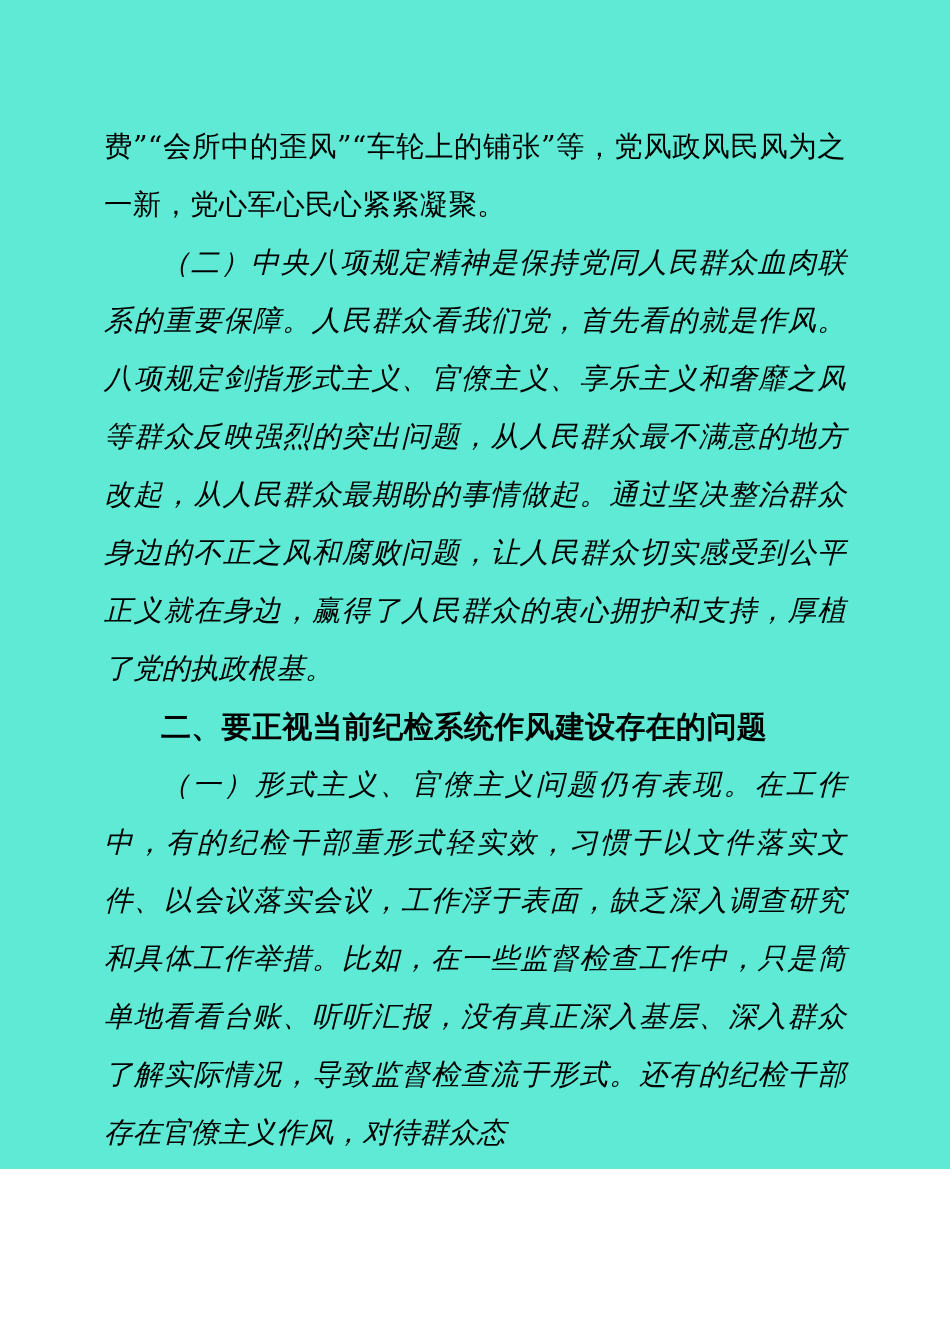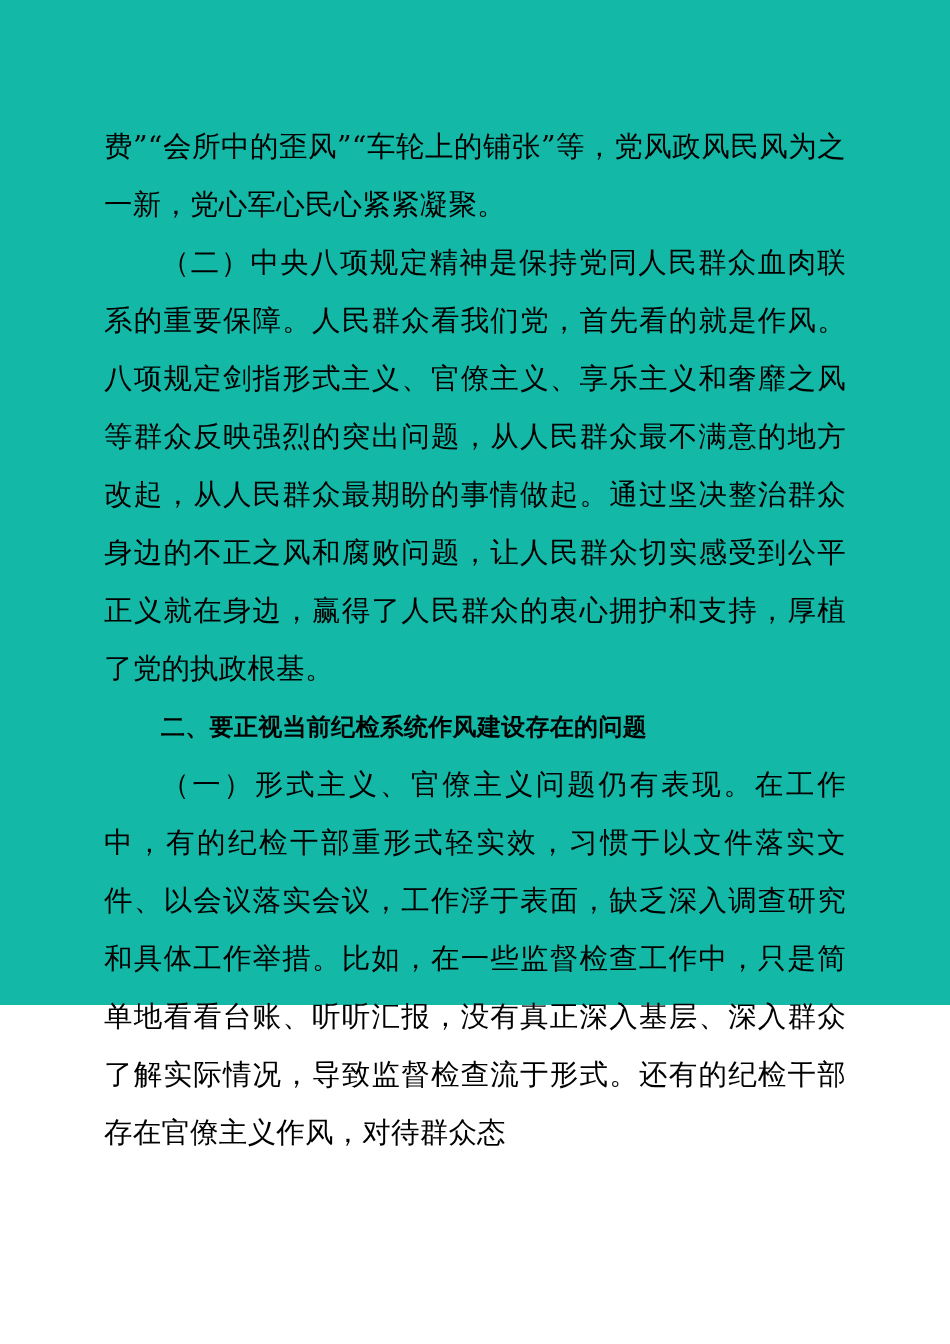--- a/index.html
+++ b/index.html
@@ -10,44 +10,45 @@
   body {
     width: 950px;
     height: 1344px;
     font-family: "DejaVu Serif", "Liberation Serif", serif;
     color: #000000;
     overflow: hidden;
   }
   .page {
     position: relative;
     width: 950px;
-    height: 1005px;
+    height: 1169px;
     box-sizing: border-box;
     padding: 118px 104px 40px 104px;
-    background: #14b8a6;
+    background: #5eead4;
   }
   .doc-body {
     font-size: 28.5px;
     line-height: 58px;
     text-align: justify;
     text-justify: inter-ideograph;
     letter-spacing: 0.2px;
   }
   .para {
     margin: 0;
     text-indent: 0;
   }
   .para.indent {
     text-indent: 57px;
+    font-style: italic;
   }
   .heading {
     margin: 0;
     font-family: "DejaVu Sans", "Liberation Sans", sans-serif;
     font-weight: bold;
-    font-size: 24px;
+    font-size: 30px;
     line-height: 58px;
     text-indent: 57px;
     letter-spacing: 0.3px;
   }
 </style>
 </head>
 <body>
 
 <div class="page">
   <div class="doc-body">

